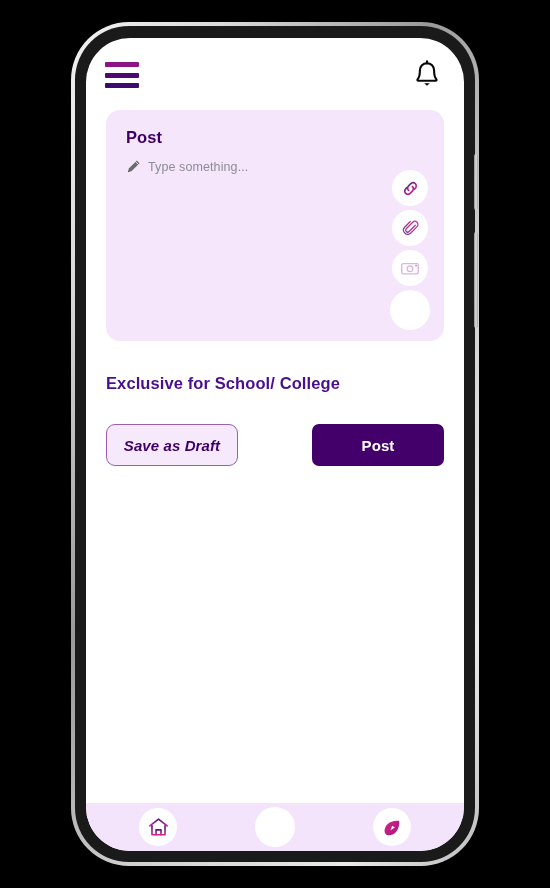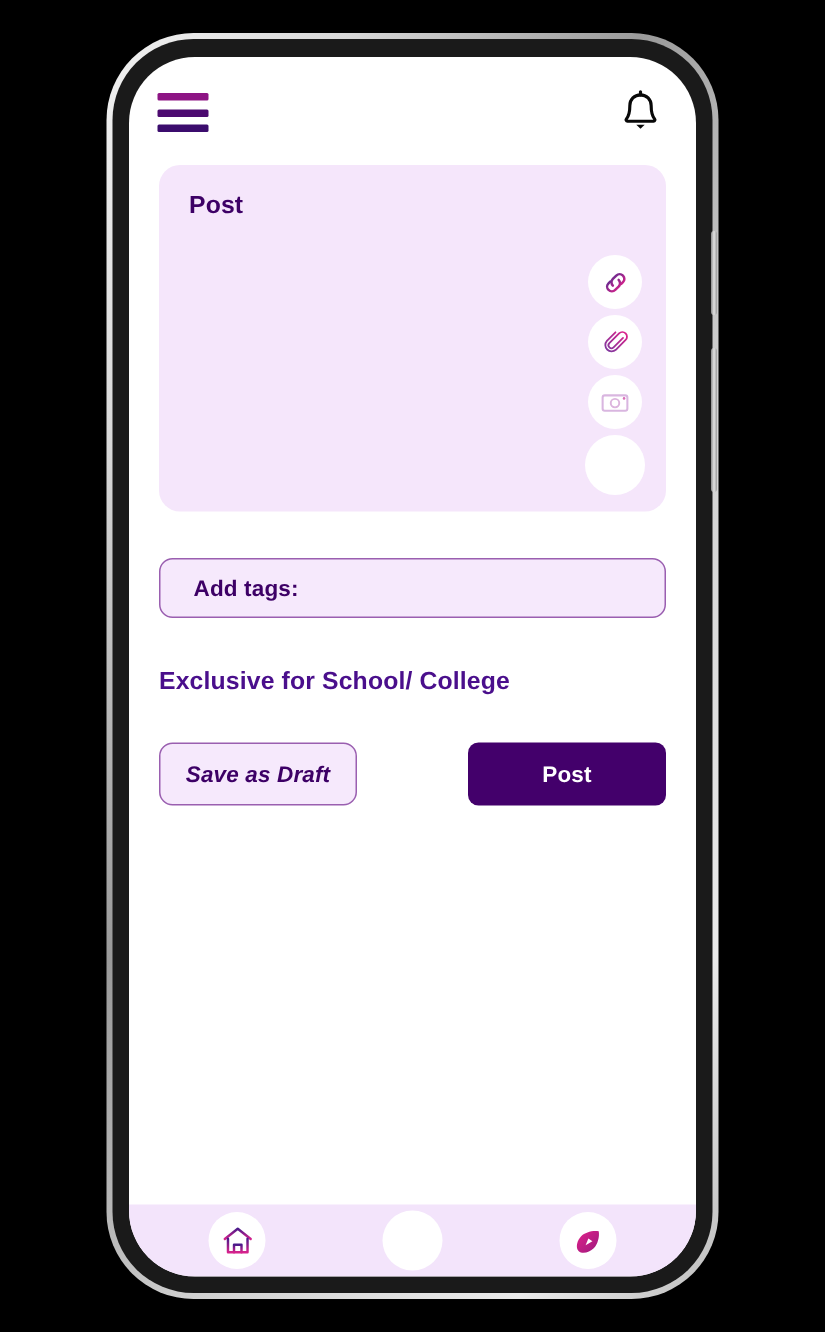--- a/index.html
+++ b/index.html
@@ -270,20 +270,30 @@
             <path d="M13 3.2c-4.1 0-7.1 3.2-7.1 7.2 0 4.9-.7 7.1-2.3 8.9-.5.6-.1 1.5.7 1.5h17.4c.8 0 1.2-.9.7-1.5-1.6-1.8-2.3-4-2.3-8.9 0-4-3-7.2-7.1-7.2z" stroke="#080808" stroke-width="2.1" stroke-linejoin="round"></path>
             <path d="M13 1.2v2.2" stroke="#080808" stroke-width="2.1" stroke-linecap="round"></path>
             <path d="M10.2 23.2h5.6l-2.8 2.6z" fill="#080808"></path>
           </svg>
         </div>
       </div>
 
       <div id="post-card">
         <div id="post-card-title">Post</div>
 
+        <div id="post-input-row">
+          <span style="display:flex;">
+            <svg width="15" height="15" viewBox="0 0 16 16" fill="none">
+              <path d="M11.6 1.6l2.8 2.8-8.6 8.6-3.6.8.8-3.6z" fill="#6b6b6b"></path>
+              <path d="M10.3 2.9l2.8 2.8" stroke="#ffffff" stroke-width="0.9"></path>
+              <path d="M2.2 13.8l1.6-.4-1.2-1.2z" fill="#3a3a3a"></path>
+            </svg>
+          </span>
+          <span id="post-placeholder">Type something...</span>
+        </div>
 
         <div id="composer-actions">
 
           <div class="round-action">
             <svg width="21" height="21" viewBox="0 0 24 24" fill="none">
               <defs>
                 <linearGradient id="gradLink" x1="0" y1="0" x2="1" y2="1">
                   <stop offset="0%" stop-color="#5b2d91"></stop>
                   <stop offset="100%" stop-color="#e0218a"></stop>
                 </linearGradient>
@@ -325,23 +335,20 @@
                   <stop offset="100%" stop-color="#d6228c"></stop>
                 </linearGradient>
               </defs>
               <path d="M12 2.6v18.8" stroke="url(#gradPlusV)" stroke-width="2.2" stroke-linecap="round"></path>
               <path d="M2.6 12h18.8" stroke="url(#gradPlusH)" stroke-width="2.2" stroke-linecap="round"></path>
             </svg>
           </div>
         </div>
       </div>
 
-      <div id="add-tags-field">
-        <span id="add-tags-label">Add tags:</span>
-      </div>
 
       <div id="exclusive-heading">Exclusive for School/ College</div>
 
       <div id="action-buttons-row">
         <button id="save-draft-button">Save as Draft</button>
         <button id="post-button">Post</button>
       </div>
 
       <div id="content-spacer"></div>
 

